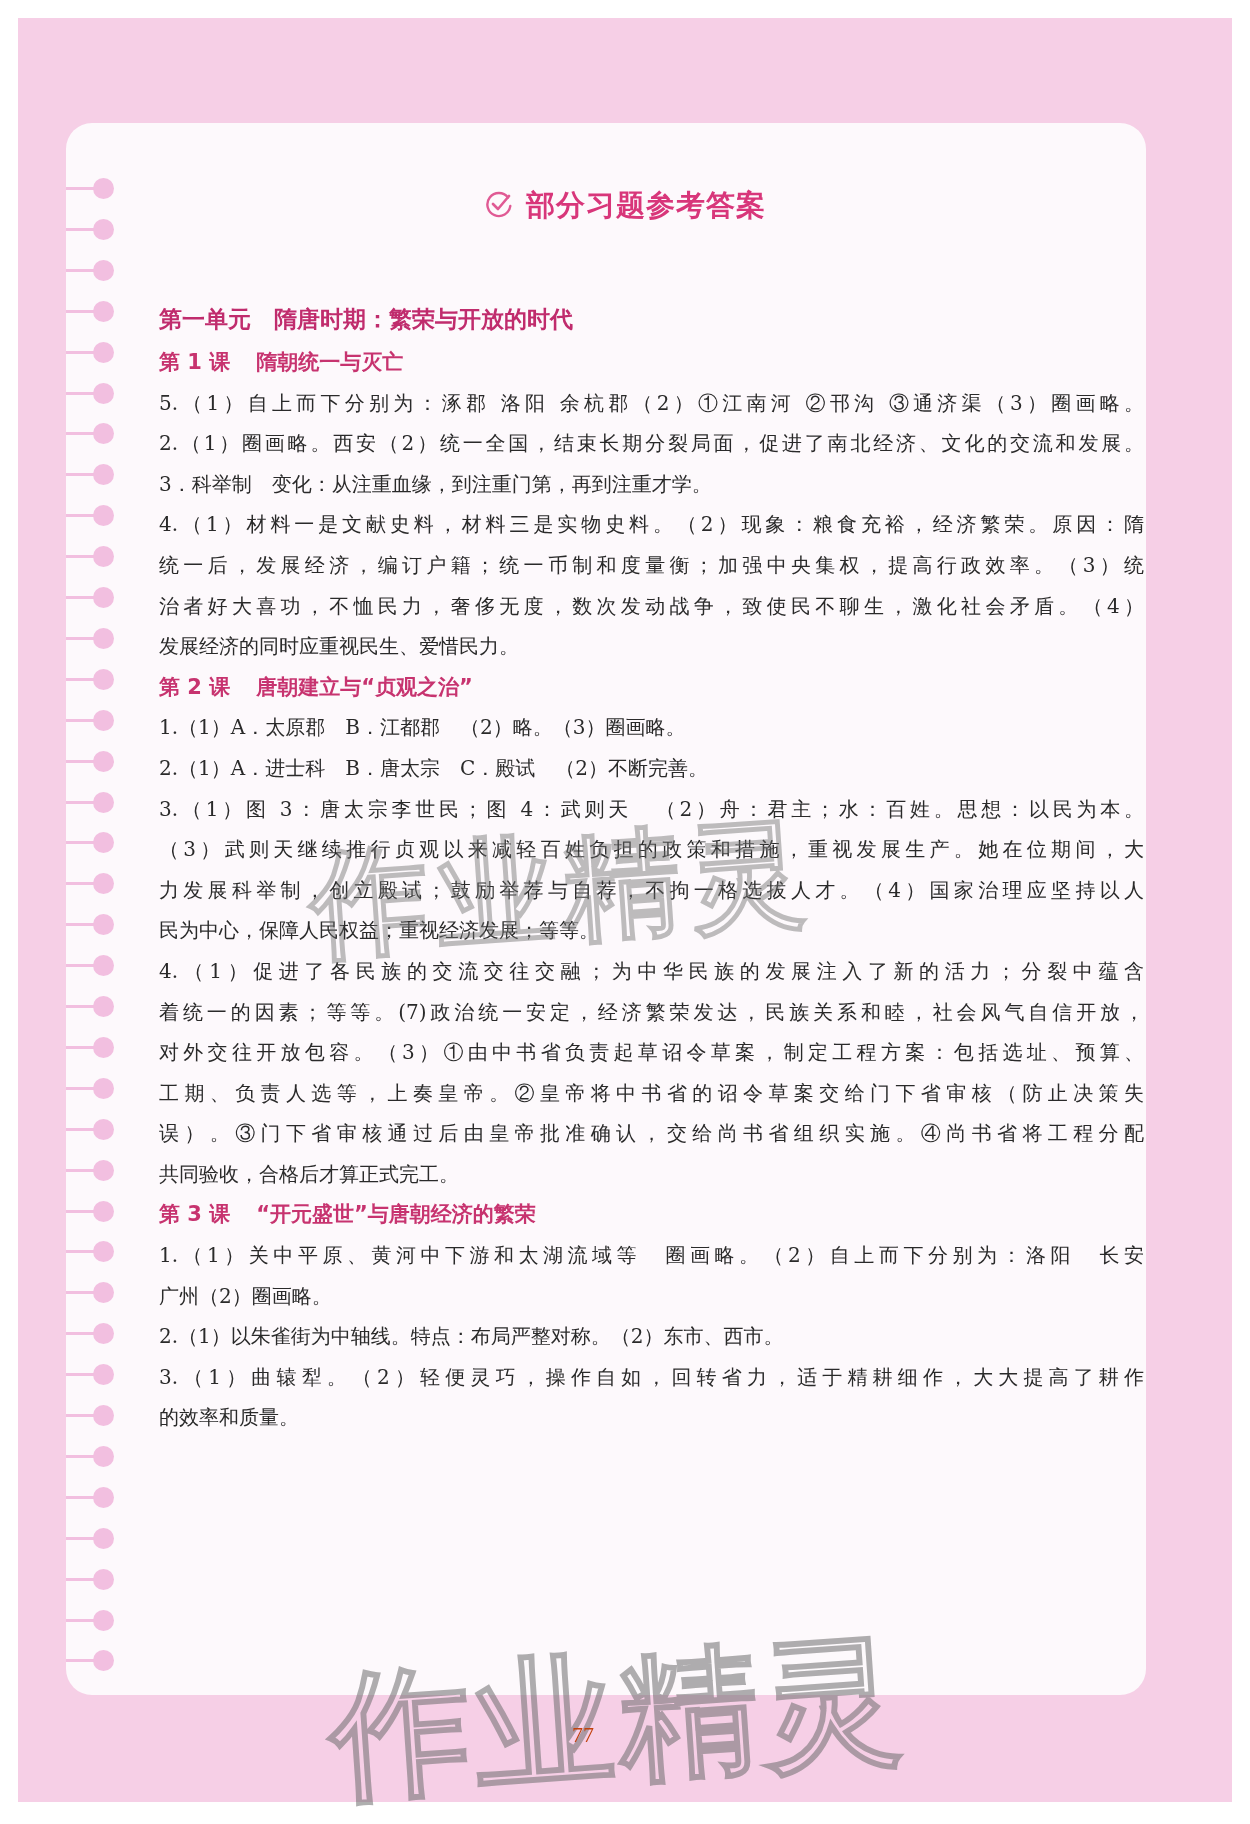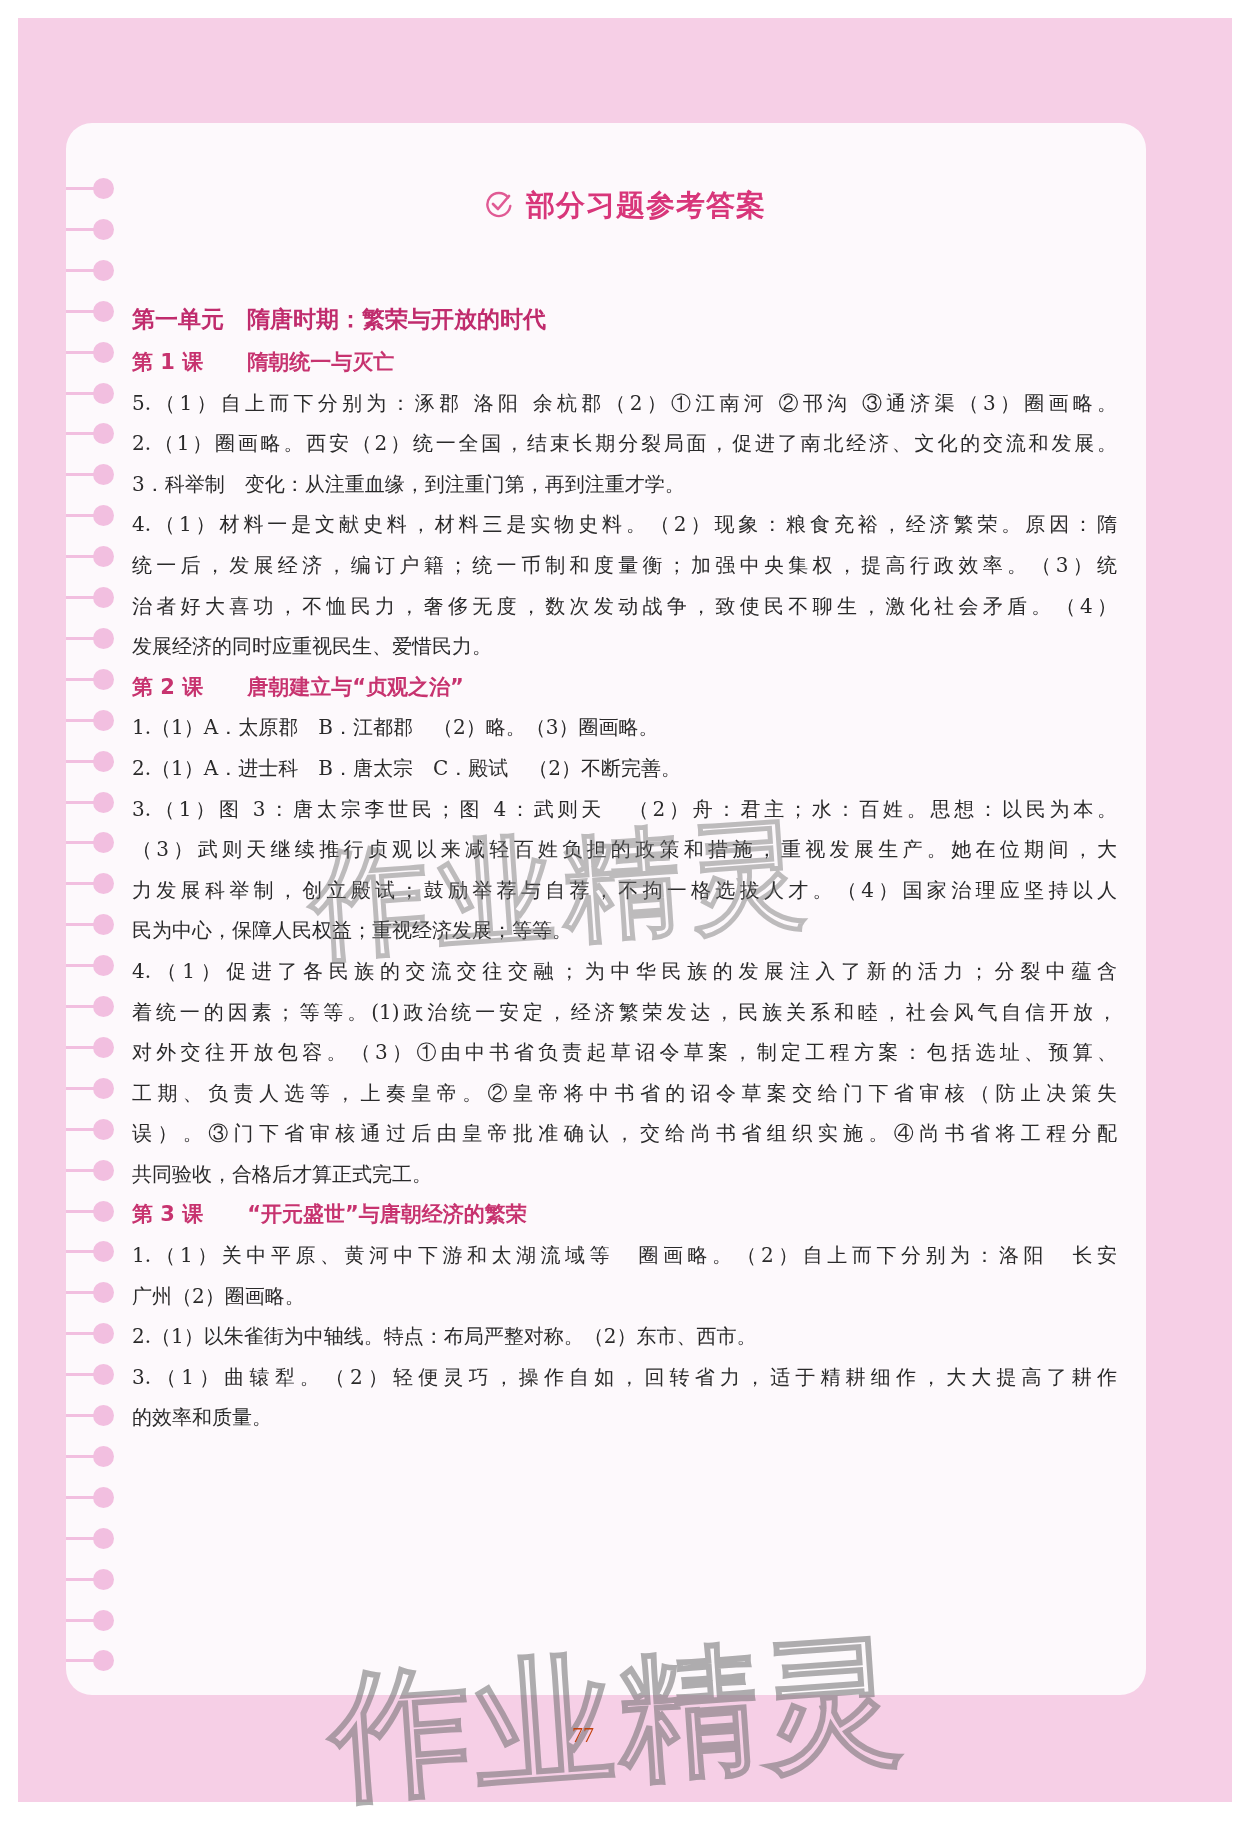--- a/index.html
+++ b/index.html
@@ -21,32 +21,32 @@
     .ring .dot { position: absolute; left: 27px; top: 0; width: 21px; height: 21px; border-radius: 50%; background: #f2bfe0; }
     .title {
       position: absolute; left: 0; top: 186px; width: 1250px; text-align: center;
       color: #d8367a; font-family: "DejaVu Sans", "Liberation Sans", sans-serif; font-weight: bold;
       font-size: 29px; letter-spacing: 1px;
     }
     .title .check {
       display: inline-block; vertical-align: -4px; margin-right: 12px; width: 30px; height: 30px;
     }
     .content {
-      position: absolute; left: 132px; top: 296px; width: 985px;
+      position: absolute; left: 159px; top: 296px; width: 985px;
       color: #2a2a2a; font-size: 20px; line-height: 40.6px;
     }
     .unit-title {
       color: #c02c6d; font-weight: bold; font-size: 23px; height: 46px; line-height: 46px;
       font-family: "DejaVu Serif", "Liberation Serif", serif;
     }
     .lesson-title {
       color: #c7336f; font-weight: bold; font-size: 21px; height: 40.6px; line-height: 40.6px;
       font-family: "DejaVu Sans", "Liberation Sans", sans-serif;
     }
-    .lesson-title .num { margin-right: 44px; }
+    .lesson-title .num { margin-right: 26px; }
     .line { white-space: nowrap; text-align: justify; text-align-last: justify; display: block; }
     .line.last { text-align-last: left; }
     .page-number {
       position: absolute; left: 572px; top: 1722px; font-size: 22px; color: #c2410c;
       font-family: "Liberation Serif", serif;
     }
     .watermark {
       position: absolute; font-family: "DejaVu Sans", sans-serif; font-weight: bold;
       color: transparent; -webkit-text-stroke: 1.5px rgba(110,110,110,0.55); pointer-events: none;
       transform: rotate(-4deg);
@@ -238,21 +238,21 @@
     <div class="lesson-title">
       <span class="num">第 2 课</span><span>唐朝建立与“贞观之治”</span>
     </div>
     <span class="line last">1.（1）A．太原郡　B．江都郡　（2）略。（3）圈画略。</span>
     <span class="line last">2.（1）A．进士科　B．唐太宗　C．殿试　（2）不断完善。</span>
     <span class="line">3.（1）图 3：唐太宗李世民；图 4：武则天　（2）舟：君主；水：百姓。思想：以民为本。</span>
     <span class="line">（3）武则天继续推行贞观以来减轻百姓负担的政策和措施，重视发展生产。她在位期间，大</span>
     <span class="line">力发展科举制，创立殿试；鼓励举荐与自荐，不拘一格选拔人才。（4）国家治理应坚持以人</span>
     <span class="line last">民为中心，保障人民权益；重视经济发展；等等。</span>
     <span class="line">4.（1）促进了各民族的交流交往交融；为中华民族的发展注入了新的活力；分裂中蕴含</span>
-    <span class="line">着统一的因素；等等。(1)政治统一安定，经济繁荣发达，民族关系和睦，社会风气自信开放，</span>
+    <span class="line">着统一的因素；等等。(7)政治统一安定，经济繁荣发达，民族关系和睦，社会风气自信开放，</span>
     <span class="line">对外交往开放包容。（3）①由中书省负责起草诏令草案，制定工程方案：包括选址、预算、</span>
     <span class="line">工期、负责人选等，上奏皇帝。②皇帝将中书省的诏令草案交给门下省审核（防止决策失</span>
     <span class="line">误）。③门下省审核通过后由皇帝批准确认，交给尚书省组织实施。④尚书省将工程分配</span>
     <span class="line last">共同验收，合格后才算正式完工。</span>
   </div>
 
   <div>
     <div class="lesson-title">
       <span class="num">第 3 课</span><span>“开元盛世”与唐朝经济的繁荣</span>
     </div>

